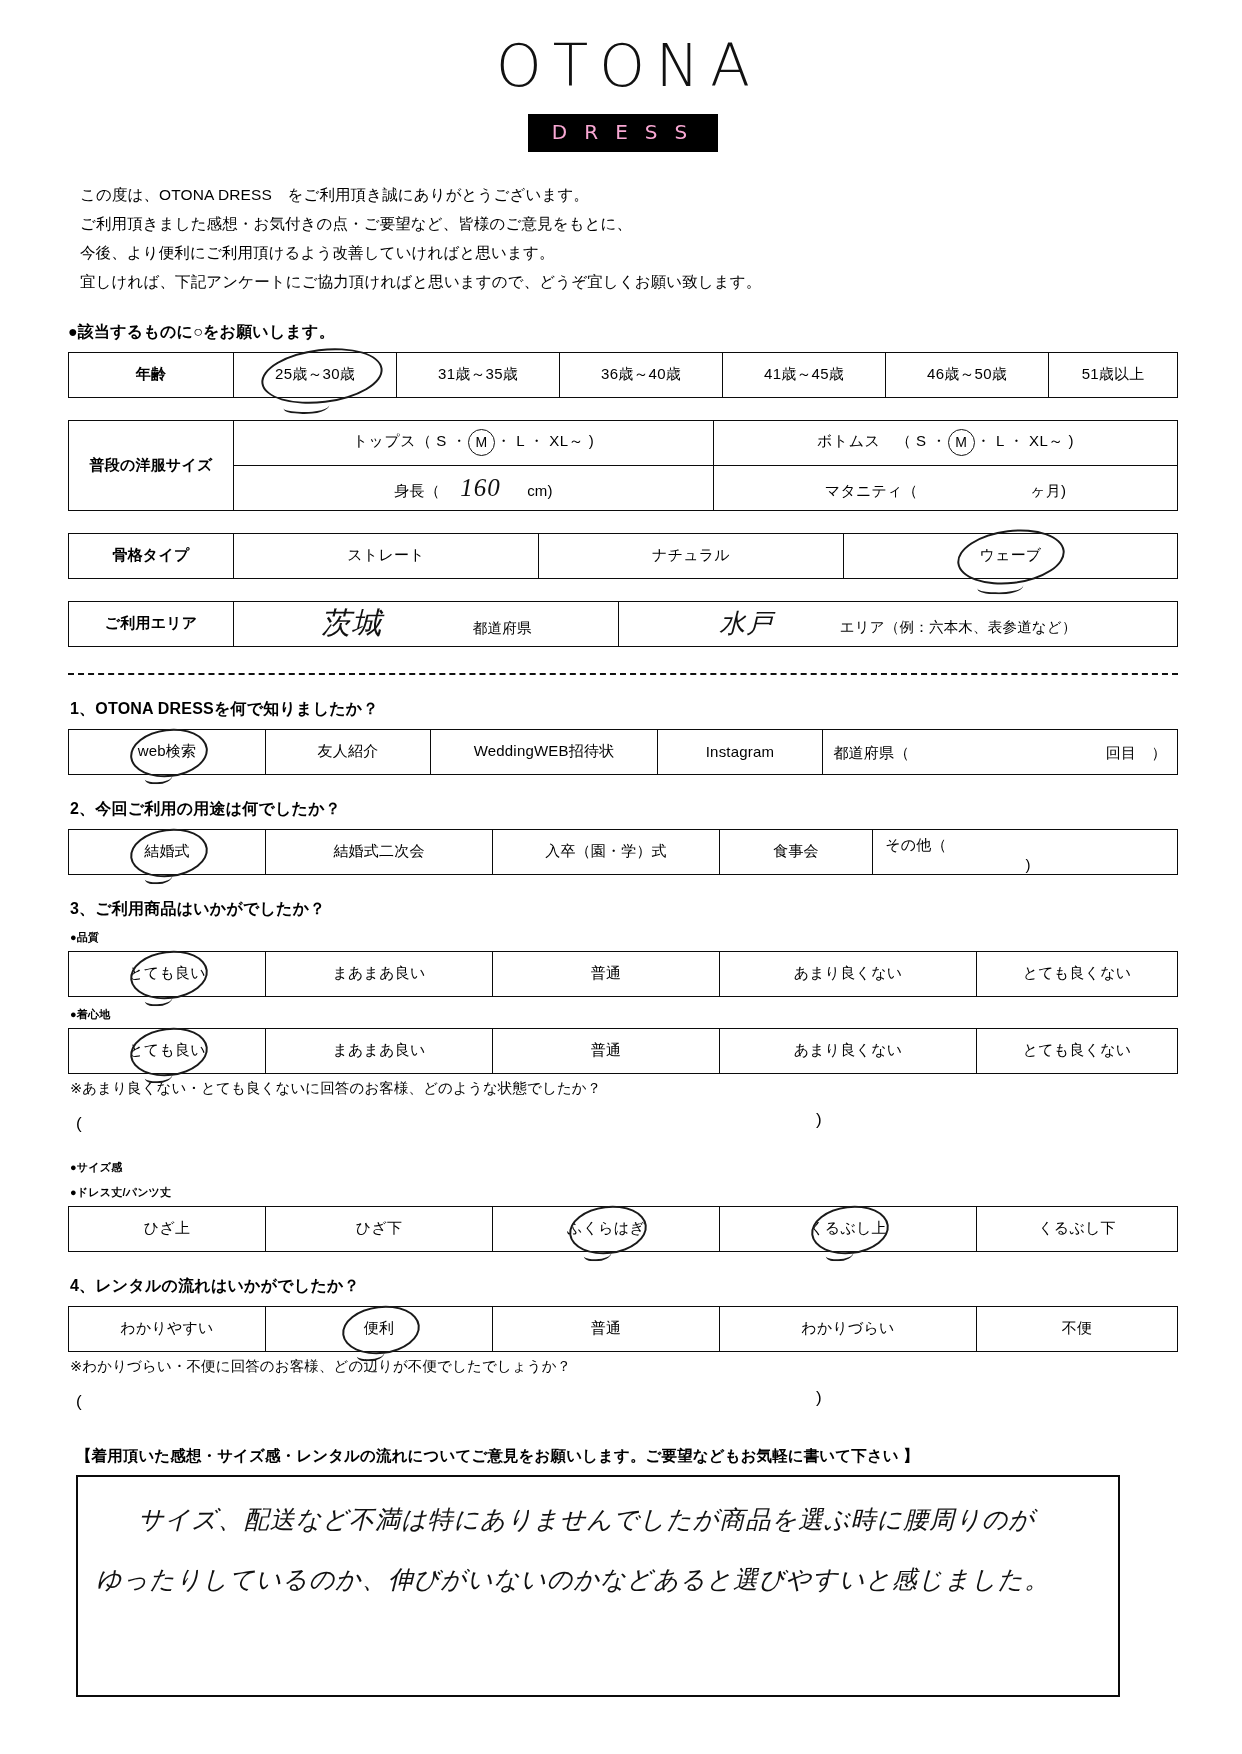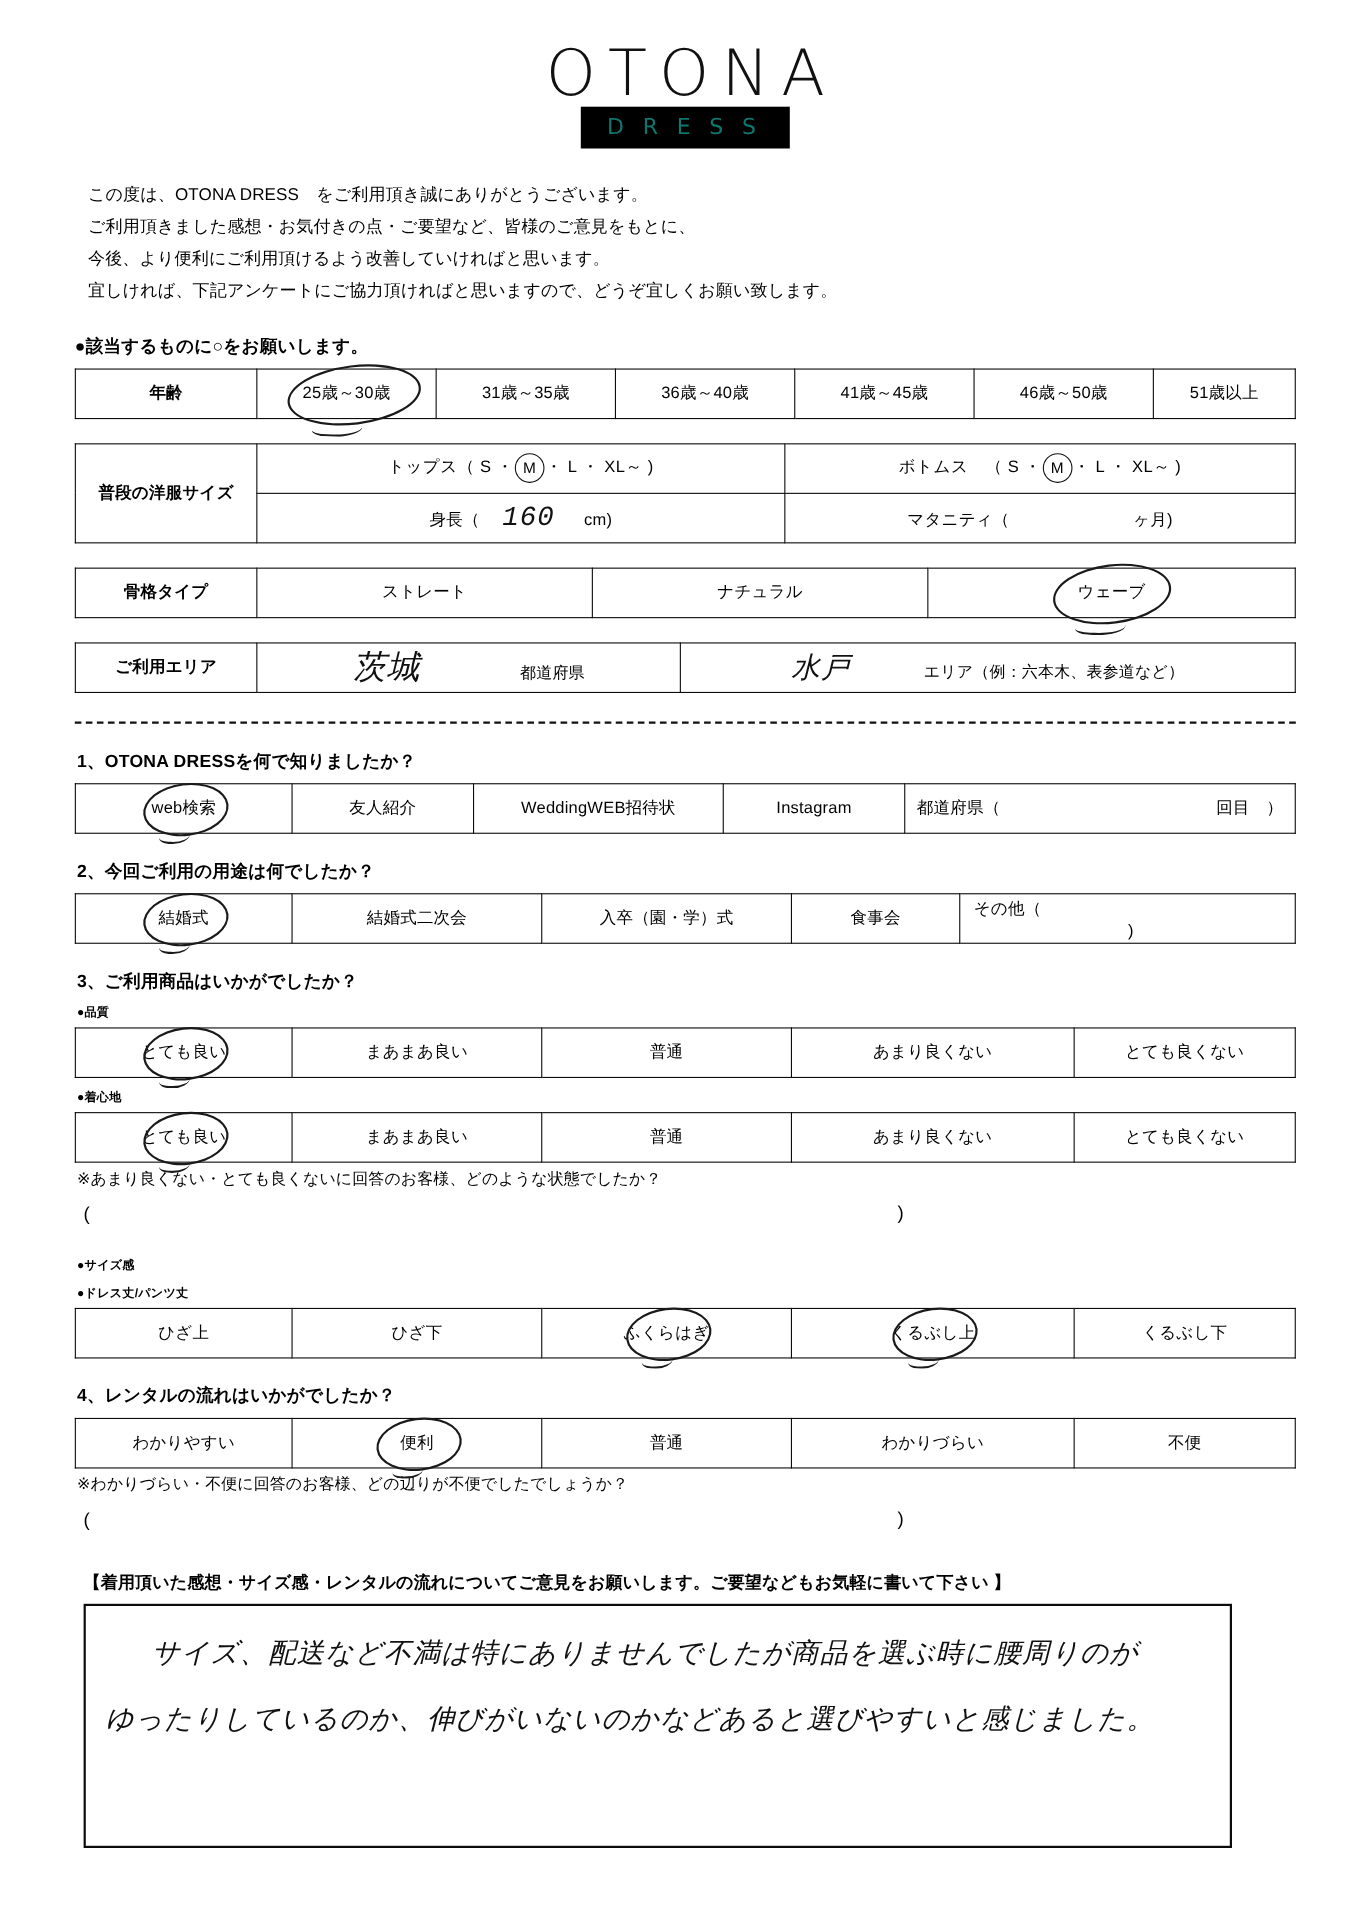--- a/index.html
+++ b/index.html
@@ -39,27 +39,27 @@
     font-size: 58px;
     letter-spacing: 11px;
     font-weight: 300;
     line-height: 1.05;
     color: #111;
     text-indent: 11px;
   }
   .logo-dress {
     display: inline-block;
     background: #000;
-    color: #0f766e;
+    color: #f9a8d4;
     font-family: "DejaVu Sans", sans-serif;
     font-size: 20px;
     letter-spacing: 17px;
     font-weight: 400;
     padding: 7px 14px 8px 24px;
-    margin-top: 0;
+    margin-top: 17px;
     line-height: 1.15;
   }
 
   
   .intro {
     margin-top: 28px;
     font-size: 15.5px;
     line-height: 29px;
     letter-spacing: 0.1px;
     margin-left: 12px;
@@ -121,21 +121,21 @@
     transform: rotate(9deg);
   }
   .mark.sm {
     width: 74px; height: 44px; margin-left: -37px; margin-top: -23px;
   }
   .mark.sm::after { width: 28px; bottom: -8px; }
   .mark.wide { width: 118px; }
 
   
   .hand {
-    font-family: Liberation Mono, monospace;
+    font-family: Liberation Serif, serif;
     font-style: italic;
     font-size: 25px;
     color: #111;
     letter-spacing: 1px;
   }
   .hand-sm { font-size: 21px; }
 
   
   .sizerow { font-size: 15.5px; letter-spacing: 1.2px; }
   .sizerow .paren { letter-spacing: 0.5px; }

